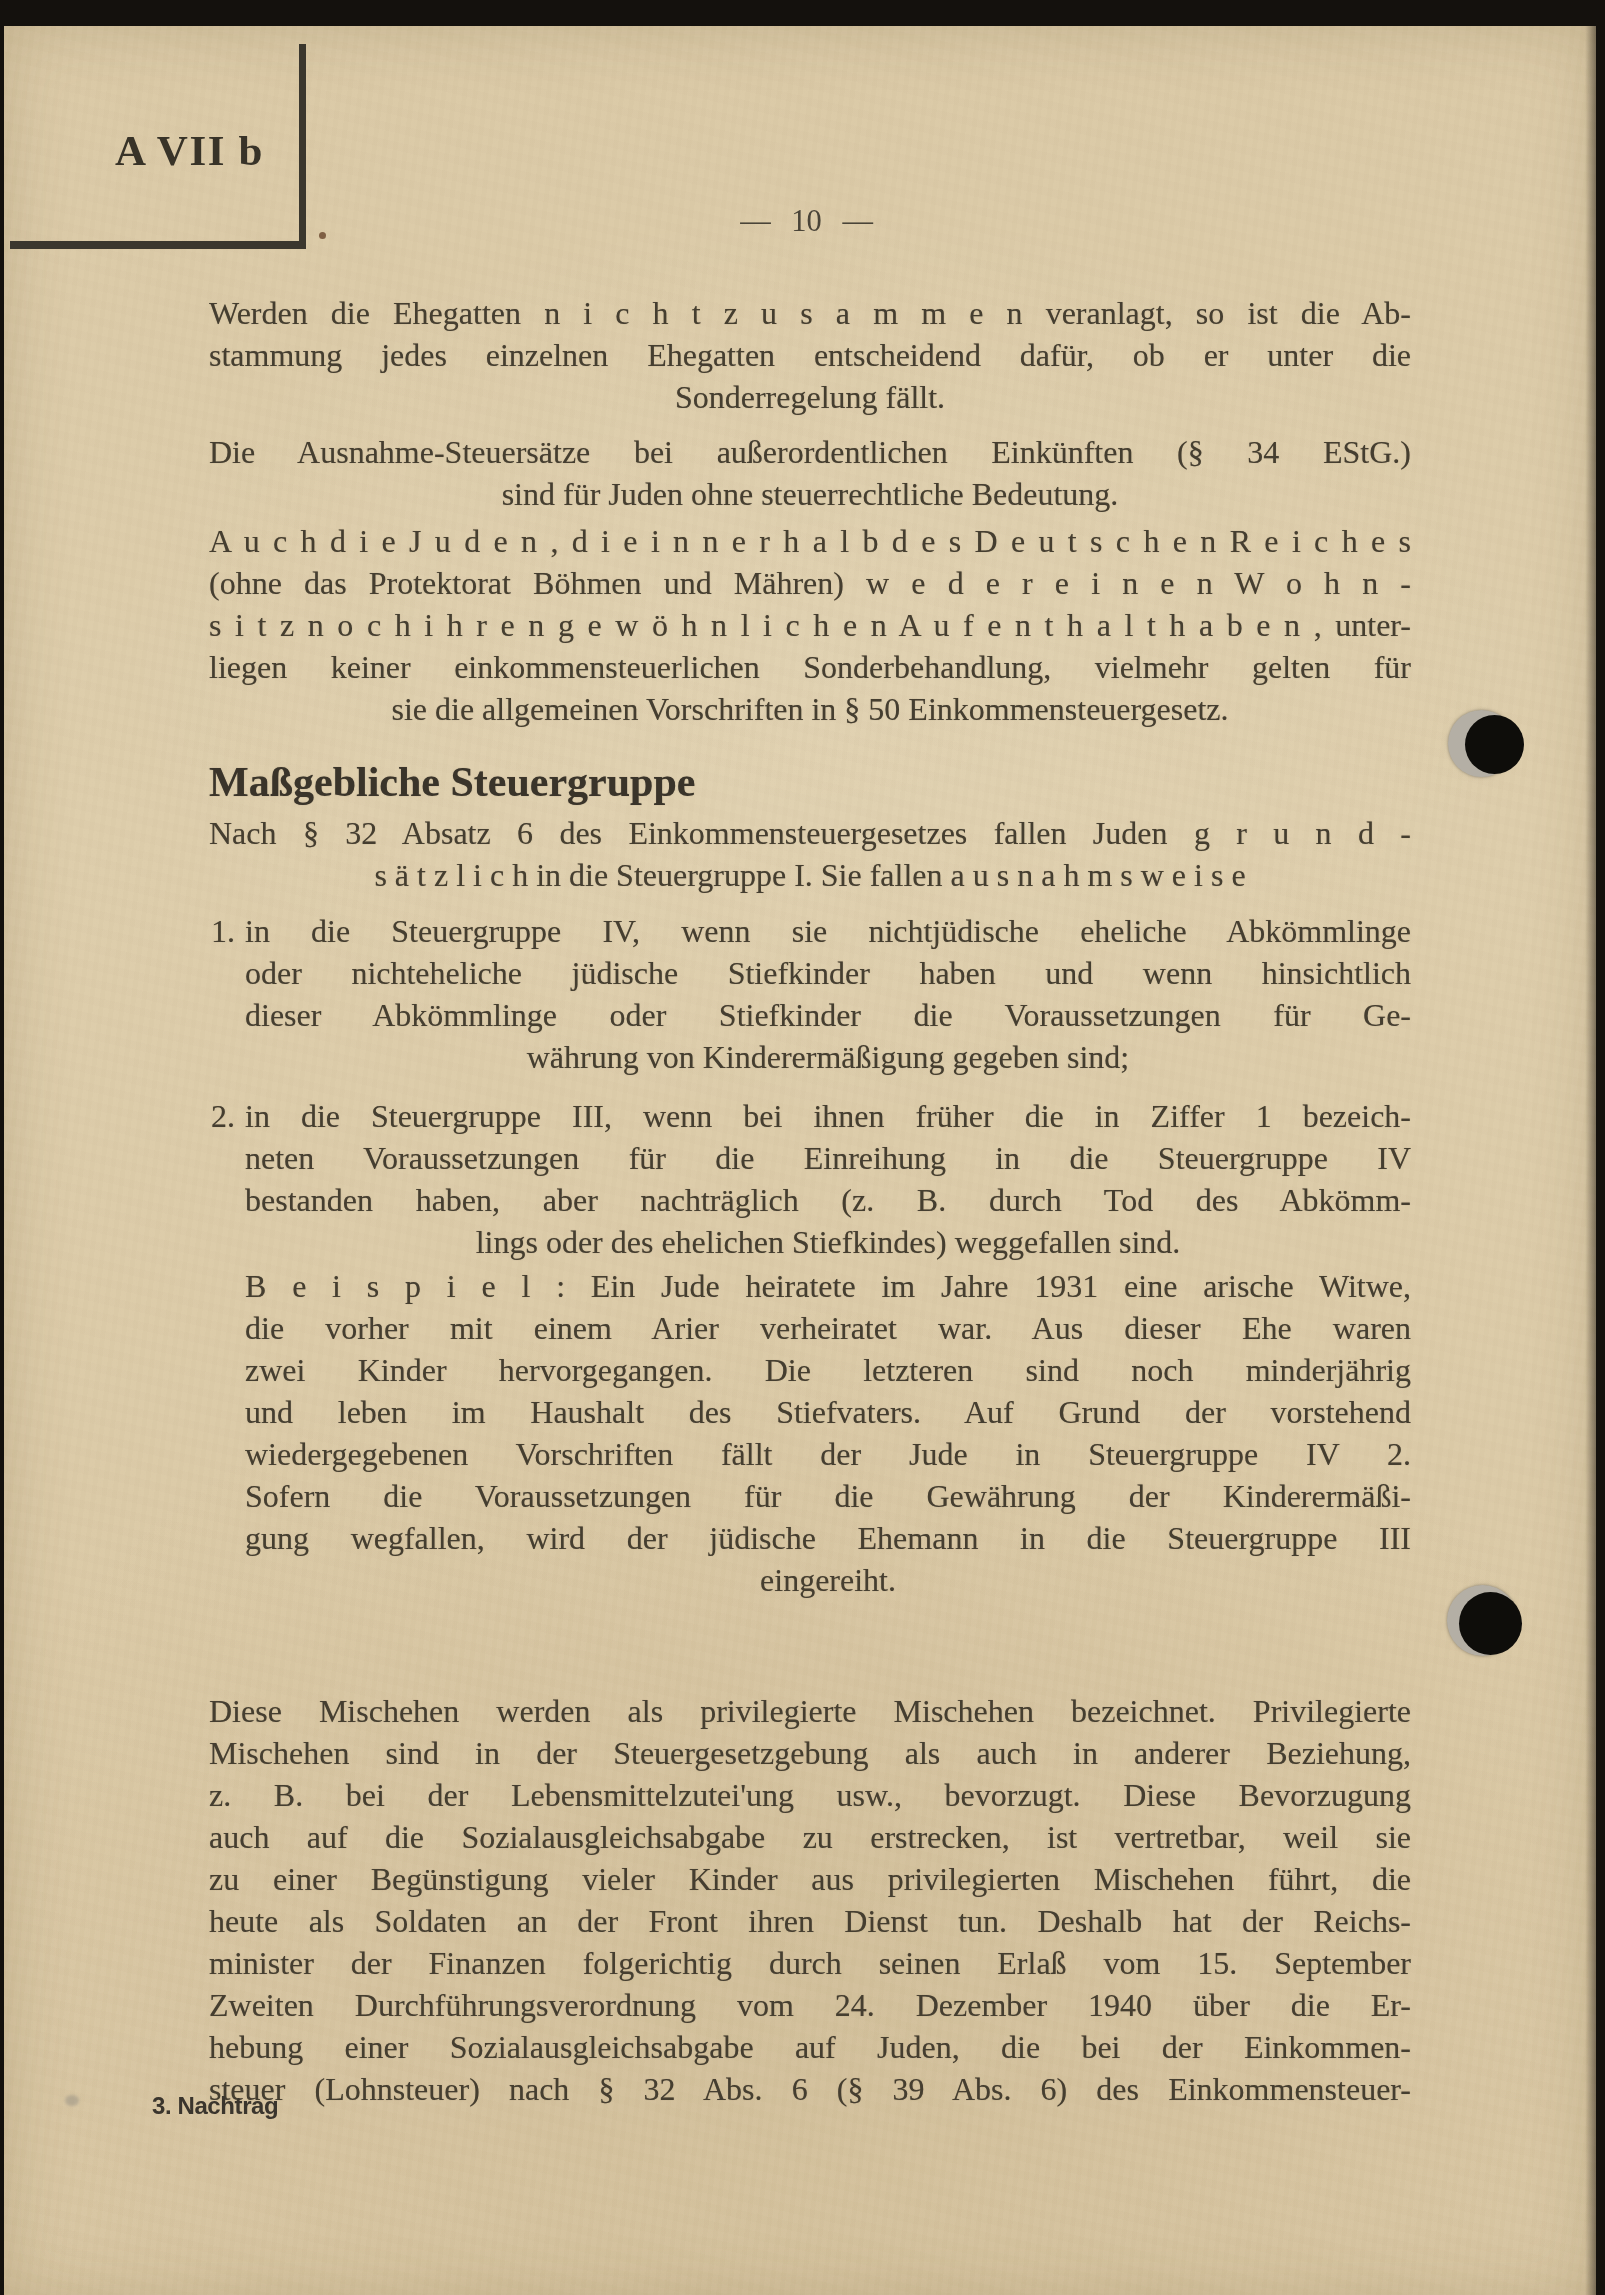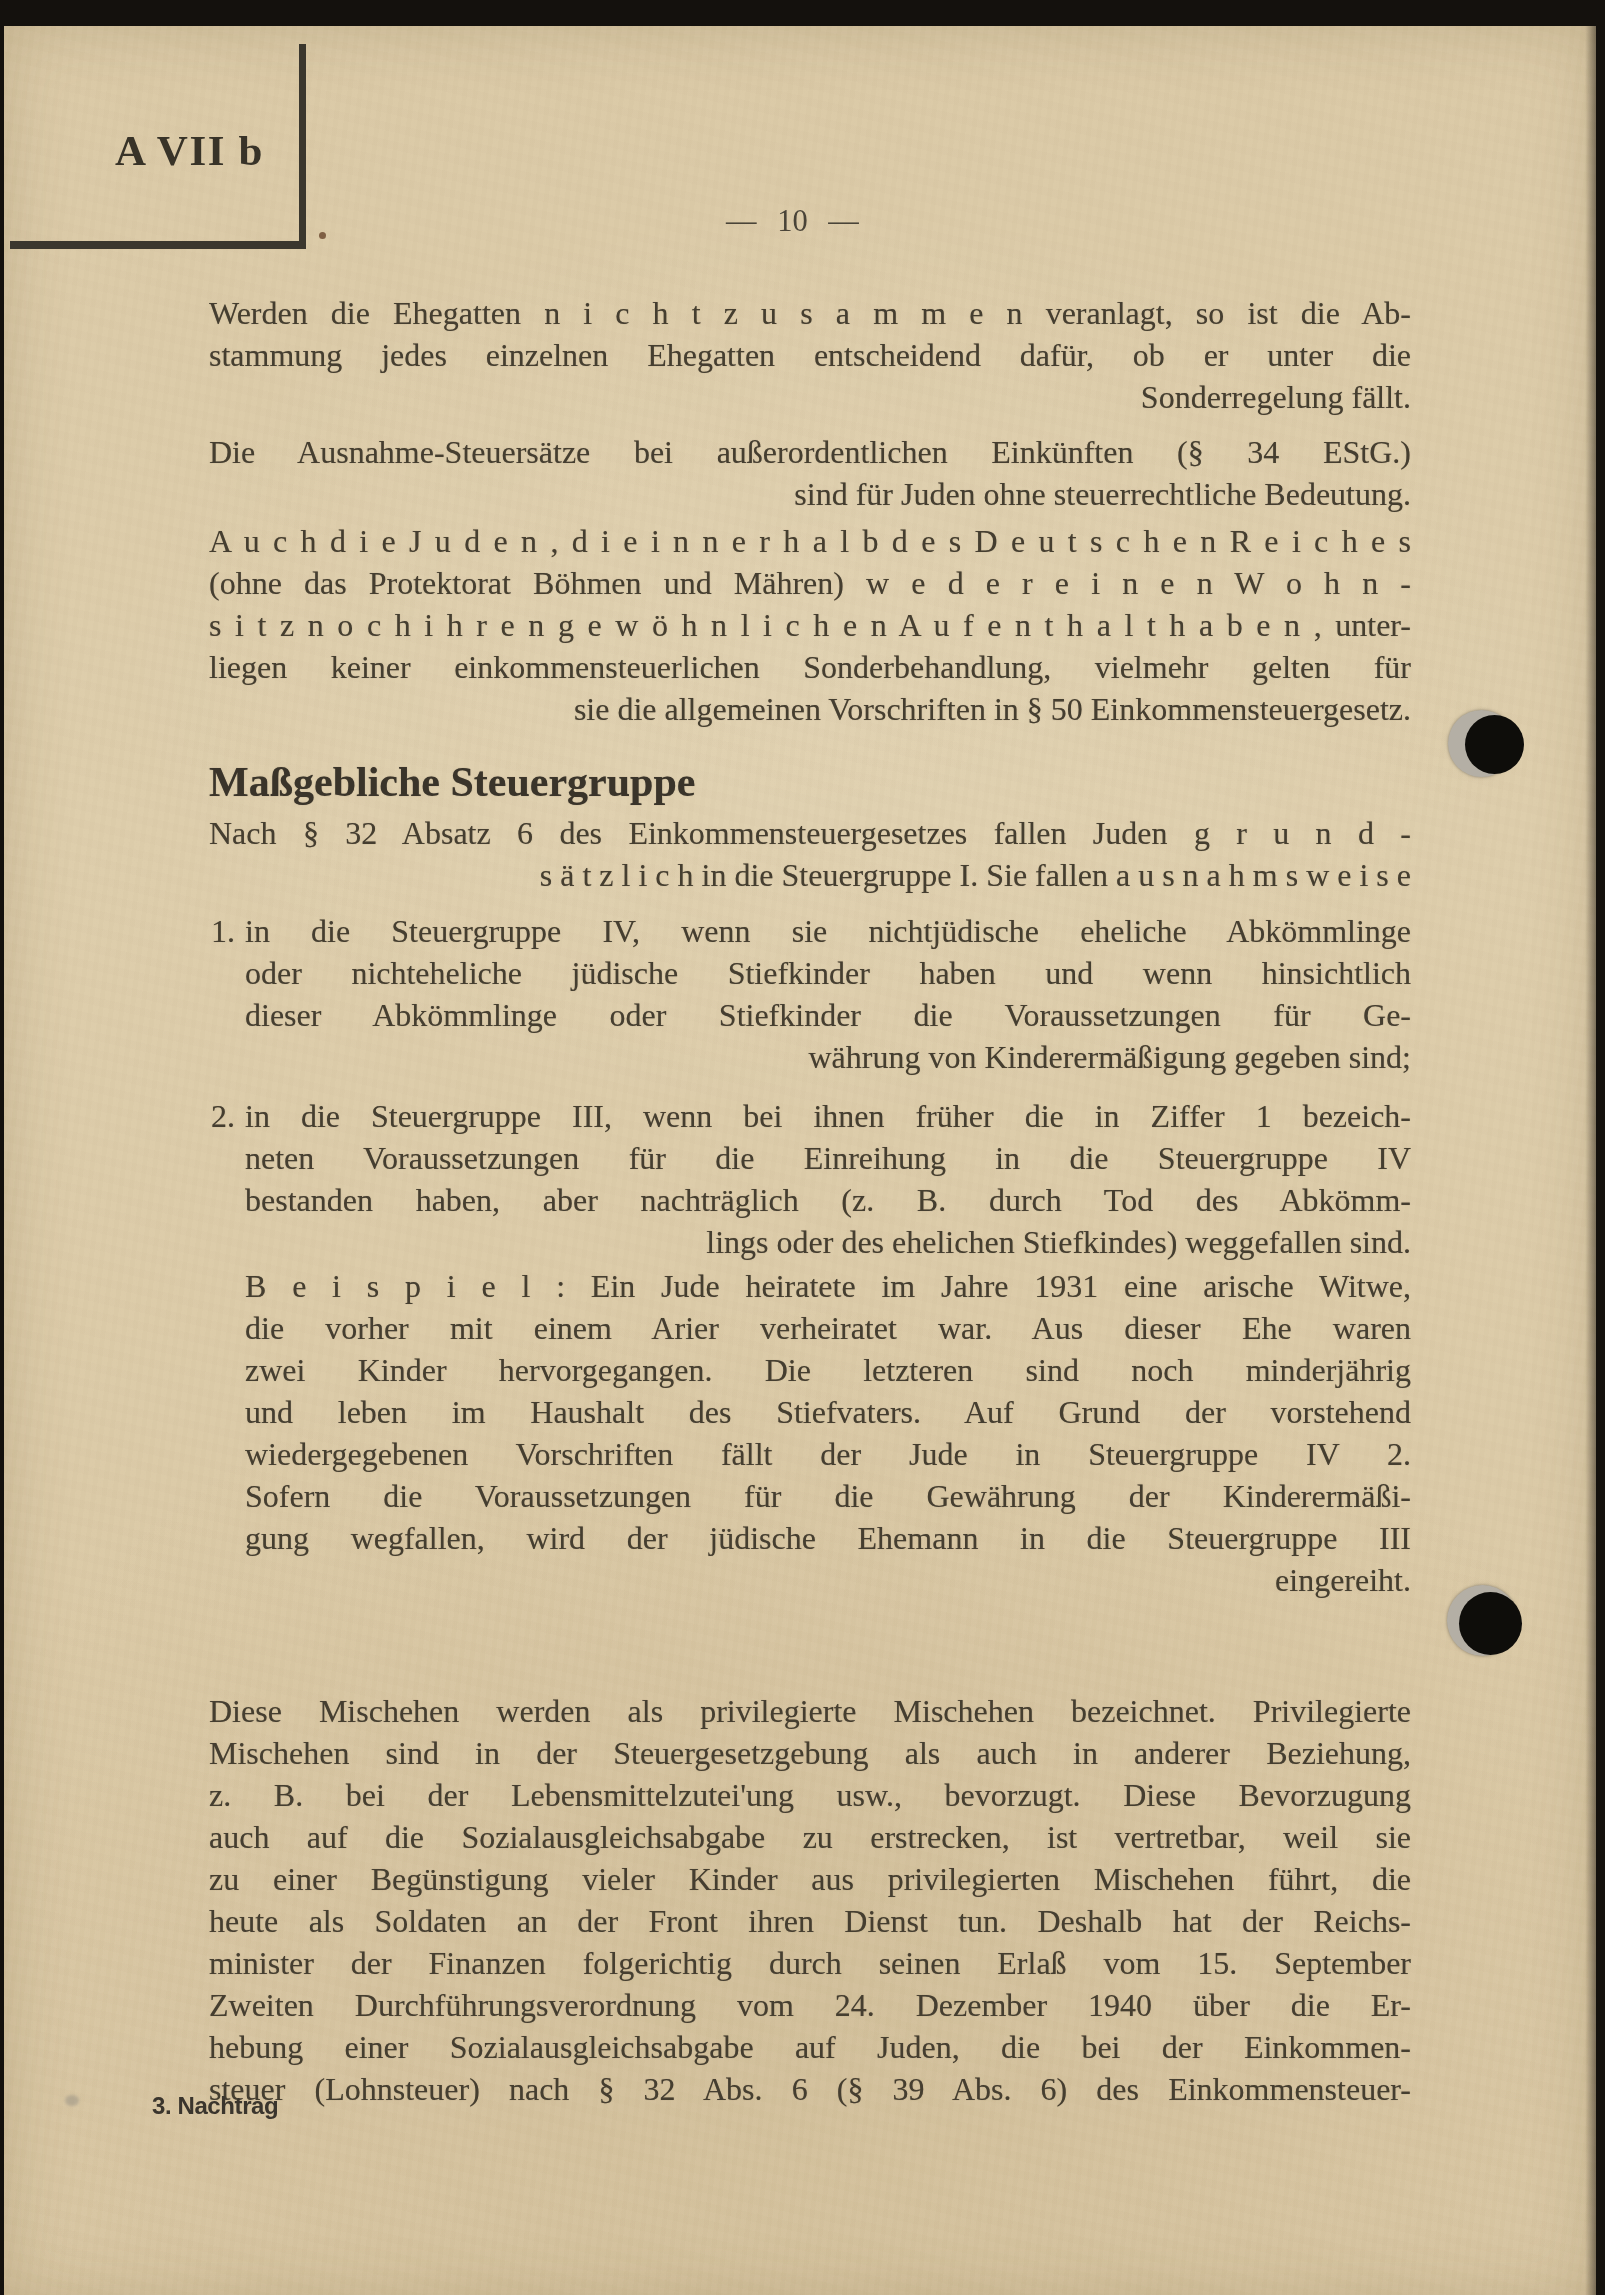--- a/index.html
+++ b/index.html
@@ -32,32 +32,32 @@
   }
   
   .corner-v{position:absolute;left:295px;top:17.7px;width:7.2px;height:205px;background:#3b372e;}
   .corner-h{position:absolute;left:6.4px;top:215px;width:296px;height:8px;background:#3b372e;}
   .class-label{
     position:absolute;left:111px;top:100px;
     font-size:43px;font-weight:bold;letter-spacing:1.6px;color:#383328;
   }
   
   .pageno{
-    position:absolute;left:722px;top:178px;width:161px;
+    position:absolute;left:722px;top:178px;width:161px;text-align:center;
     font-size:30.5px;word-spacing:13px;color:#4a4438;
   }
   
   .block{
     position:absolute;left:205px;width:1202px;
     font-size:32px;line-height:42px;color:#453e30;
     text-shadow:0 0 0.8px rgba(70,60,45,.45);
   }
   .indent{left:241px;width:1166px;}
   .line{height:42px;overflow:hidden;text-align:justify;}
-  .line.l{text-align:right;}
+  .line.l{text-align:center;}
   .fill{display:inline-block;width:100%;height:0;}
   .item-no{position:absolute;left:-34px;top:0;}
   .heading{
     position:absolute;left:205px;font-size:42px;line-height:42px;
     font-weight:bold;color:#3a342a;text-shadow:0 0 0.8px rgba(60,52,40,.5);
   }
   .footer{
     position:absolute;left:148px;top:2066px;
     font-family:"Liberation Sans", sans-serif;
     font-size:24px;font-weight:bold;letter-spacing:-0.4px;color:#3a352d;

